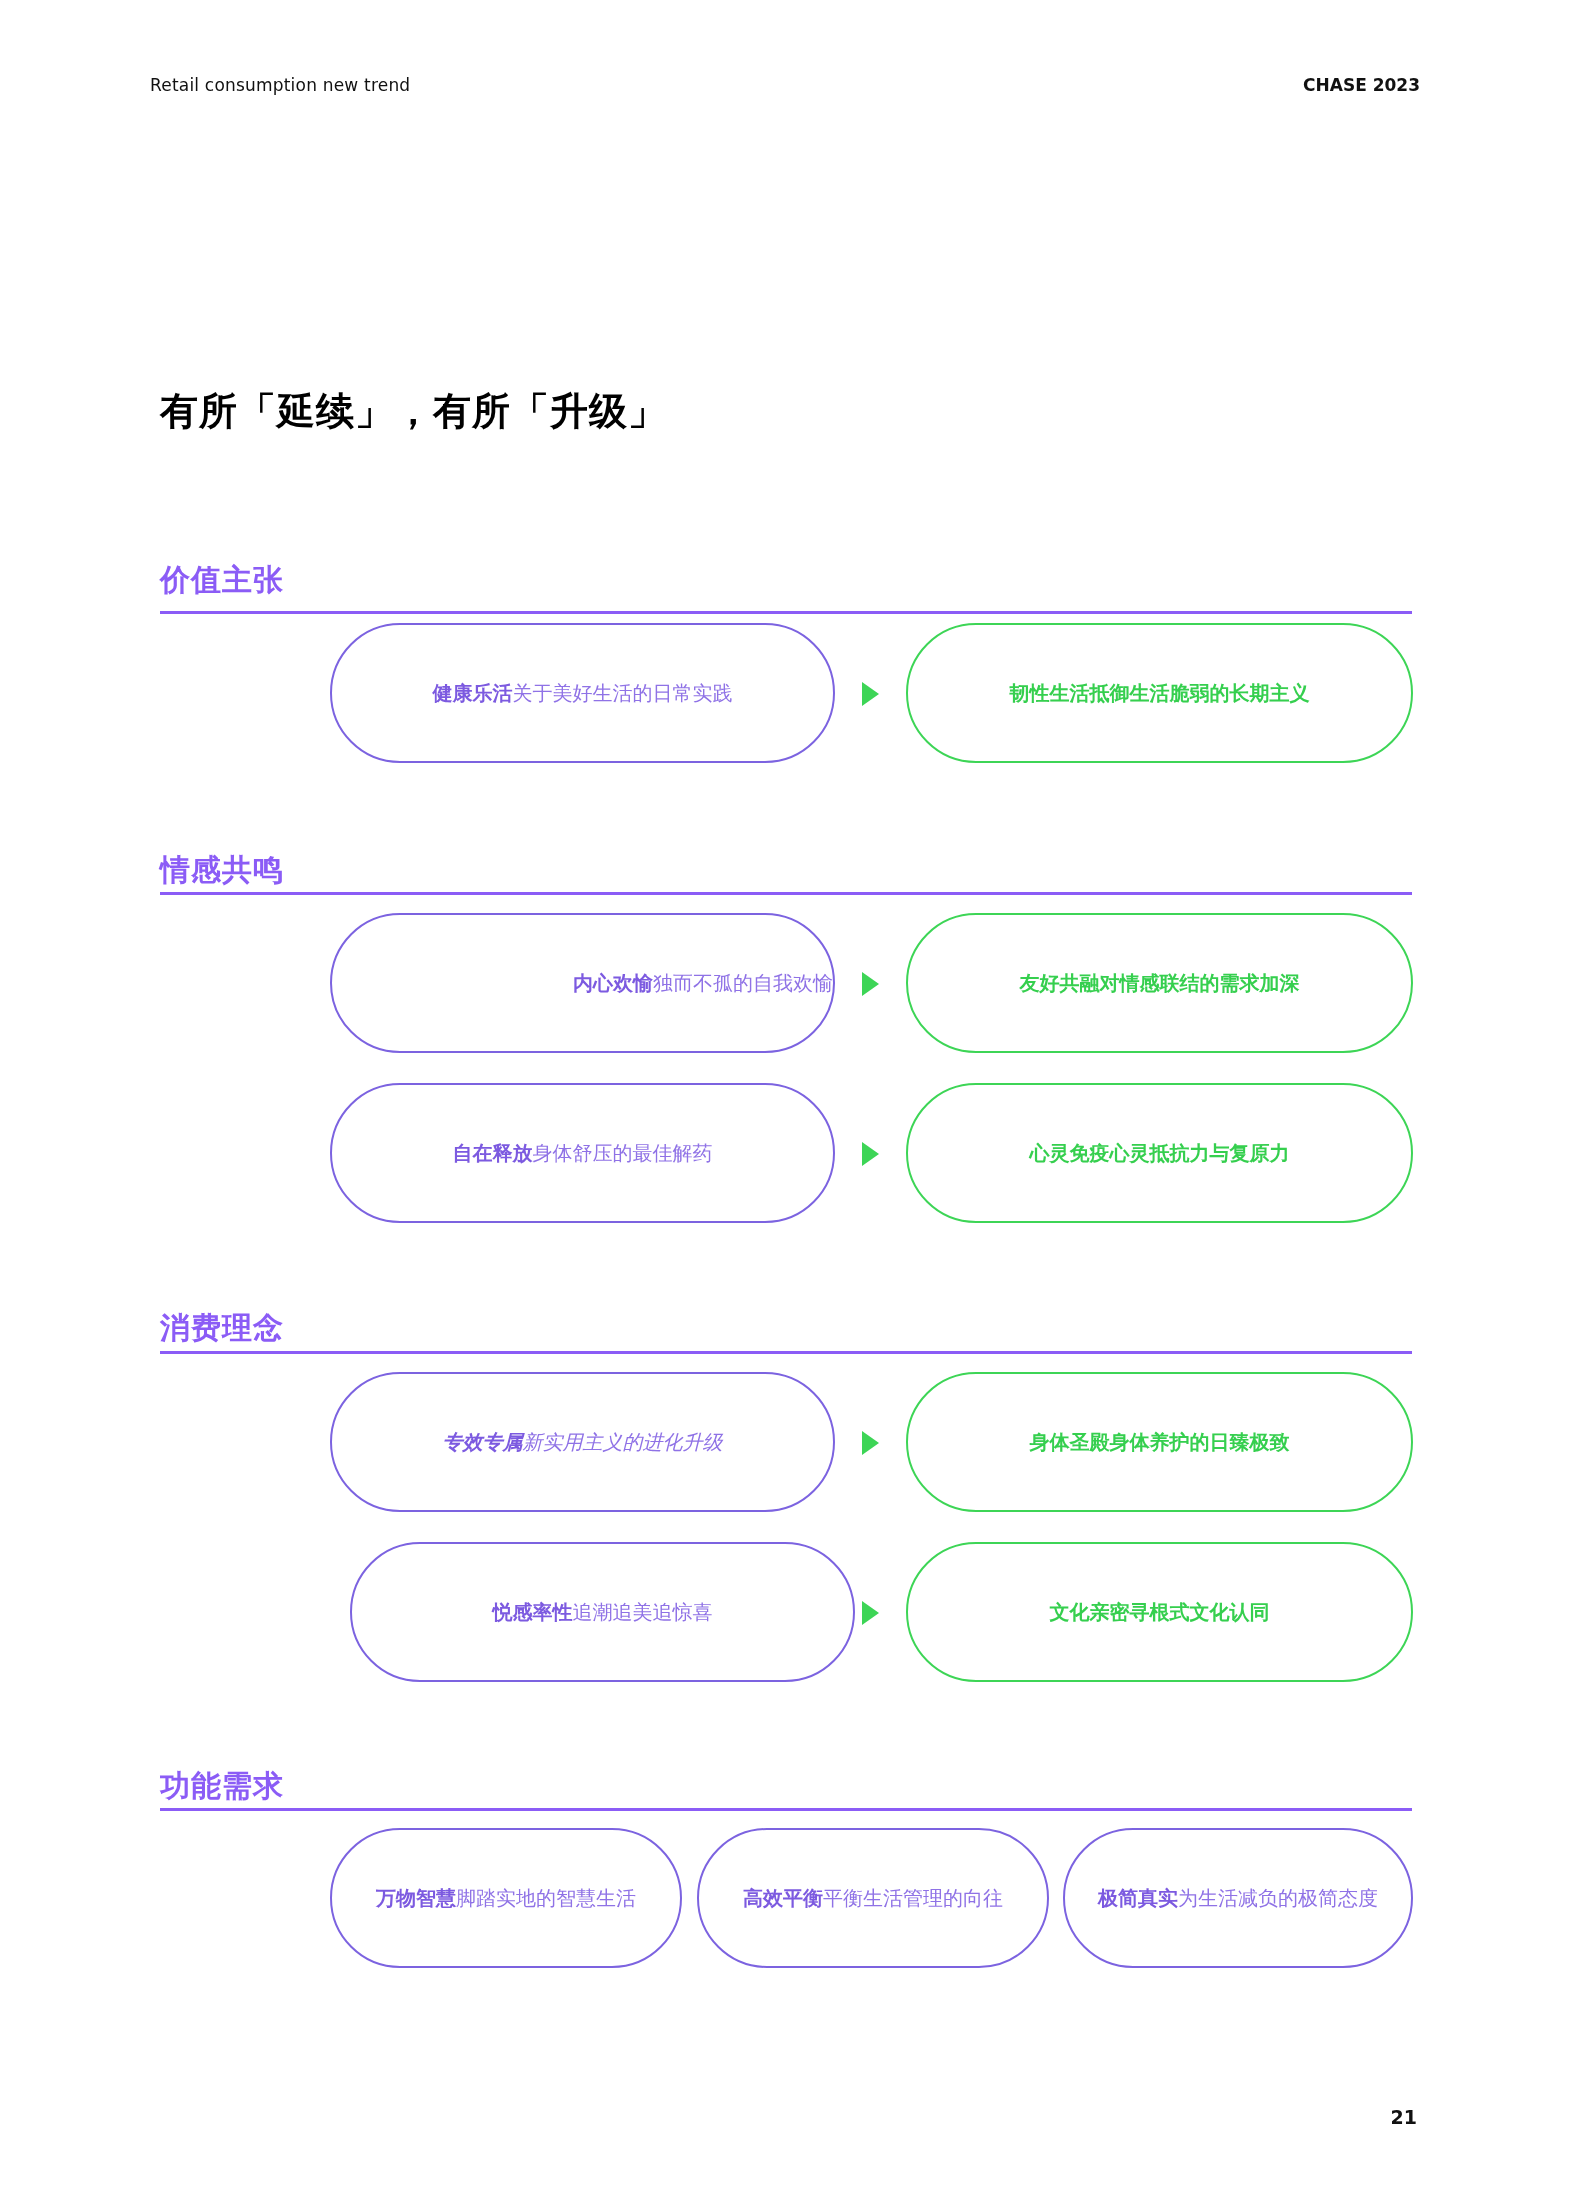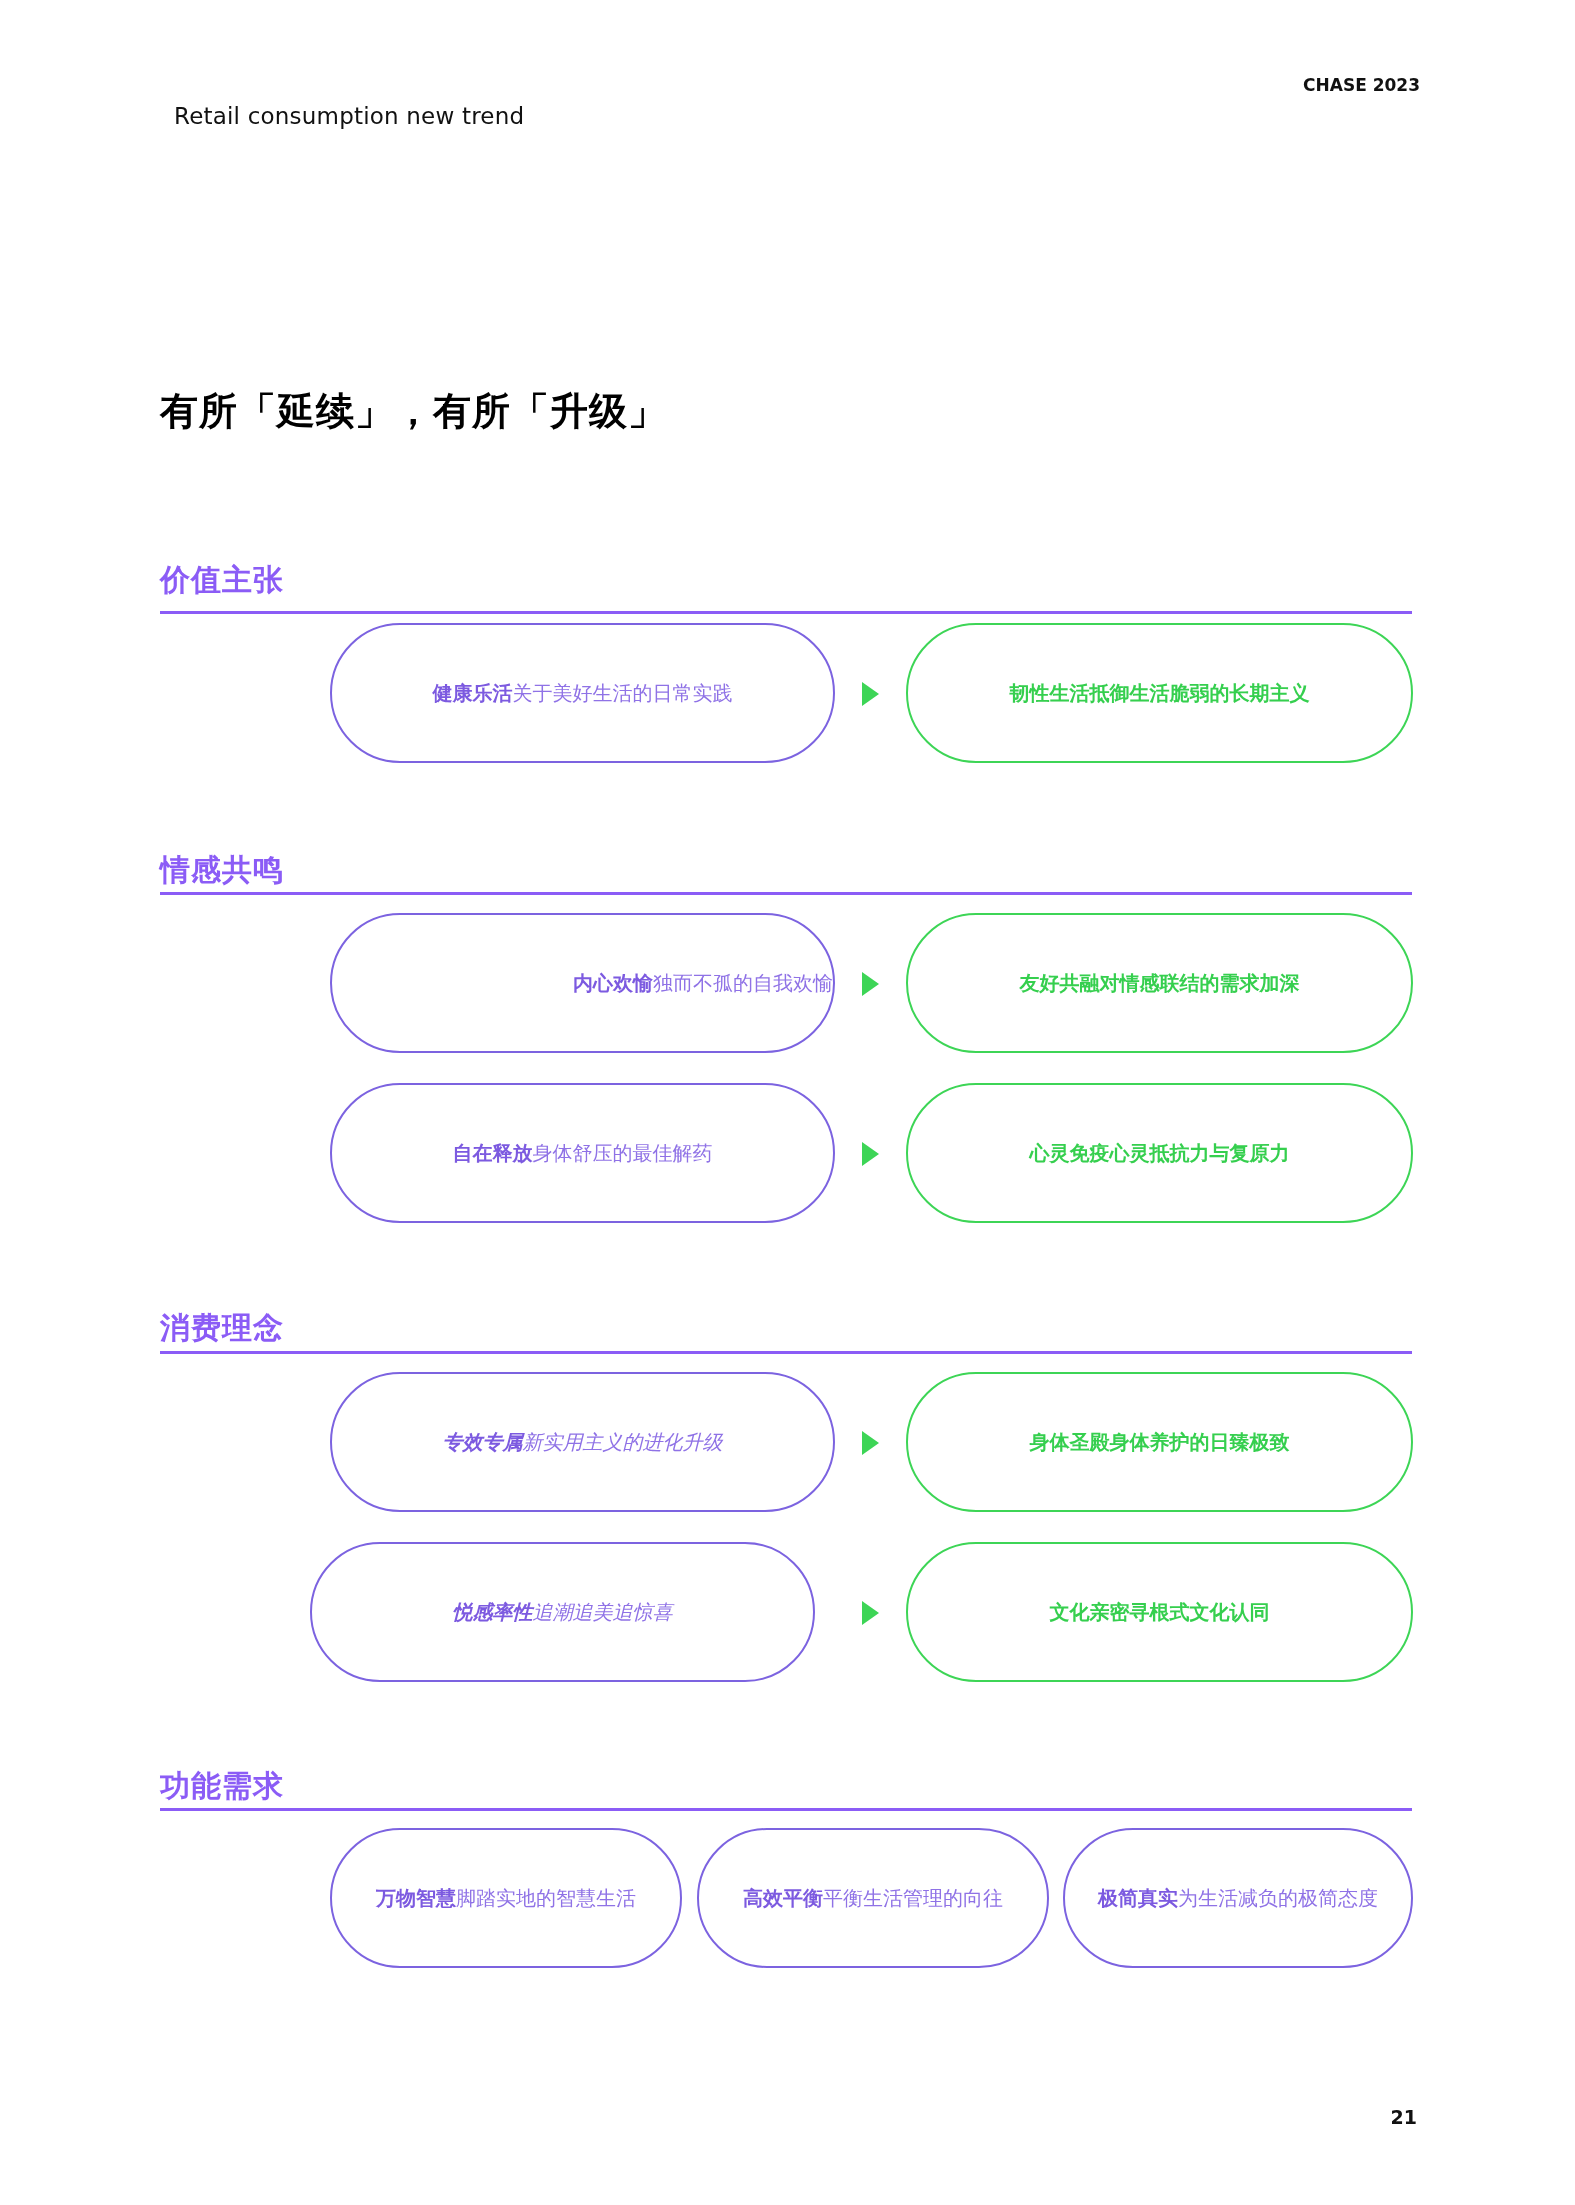--- a/index.html
+++ b/index.html
@@ -1,18 +1,18 @@
 <!DOCTYPE html>
 <html><head>
 <meta charset="utf-8">
 <style>
   html, body { margin: 0; padding: 0; background: #ffffff; }
   body { width: 1575px; height: 2205px; position: relative; overflow: hidden;
          font-family: "DejaVu Sans", "Liberation Sans", sans-serif; }
-  .hdr-left { position: absolute; left: 174px; top: 75px; font-size: 23px; color: #111; letter-spacing: 0.2px; margin-top: 28px; }
+  .hdr-left { position: absolute; left: 150px; top: 75px; font-size: 17px; color: #111; letter-spacing: 0.2px; }
   .hdr-right { position: absolute; right: 155px; top: 75px; font-size: 17px; color: #111; font-weight: bold; }
   .page-title { position: absolute; left: 160px; top: 386px; font-size: 38px; font-weight: bold; color: #000; letter-spacing: 1px; }
   .section-title { position: absolute; left: 160px; font-size: 30px; font-weight: bold; color: #8b5cf6; letter-spacing: 1px; }
   .divider { position: absolute; left: 160px; width: 1252px; height: 3px; background: #8b5cf6; }
   .pill { position: absolute; height: 140px; box-sizing: border-box; border: 2.5px solid #7c63e0;
           border-radius: 70px; display: flex; flex-direction: row; align-items: center; justify-content: center; }
   .pill.green { border-color: #3dd556; align-items: center; }
   .pill .p-title { font-size: 20px; font-weight: bold; color: #7c5ae0; line-height: 34px; }
   .pill .p-sub { font-size: 20px; color: #8f72e6; line-height: 36px; }
   .pill.green .p-title { color: #35cf4e; }
@@ -66,21 +66,21 @@
 <div class="divider" style="top:1351px;"></div>
 <div class="pill" style="left:330px; top:1372px; width:505px;font-style:italic;">
   <div class="p-title">专效专属</div>
   <div class="p-sub">新实用主义的进化升级</div>
 </div>
 <div class="arrow" style="left:862px; top:1431px;"></div>
 <div class="pill green" style="left:906px; top:1372px; width:507px;">
   <div class="p-title">身体圣殿</div>
   <div class="p-sub">身体养护的日臻极致</div>
 </div>
-<div class="pill" style="left:310px; top:1542px; width:505px;font-style:italic;">
+<div class="pill" style="left:350px; top:1542px; width:505px;">
   <div class="p-title">悦感率性</div>
   <div class="p-sub">追潮追美追惊喜</div>
 </div>
 <div class="arrow" style="left:862px; top:1601px;"></div>
 <div class="pill green" style="left:906px; top:1542px; width:507px;">
   <div class="p-title">文化亲密</div>
   <div class="p-sub">寻根式文化认同</div>
 </div>
 
 <div class="section-title" style="top:1766px;">功能需求</div>

